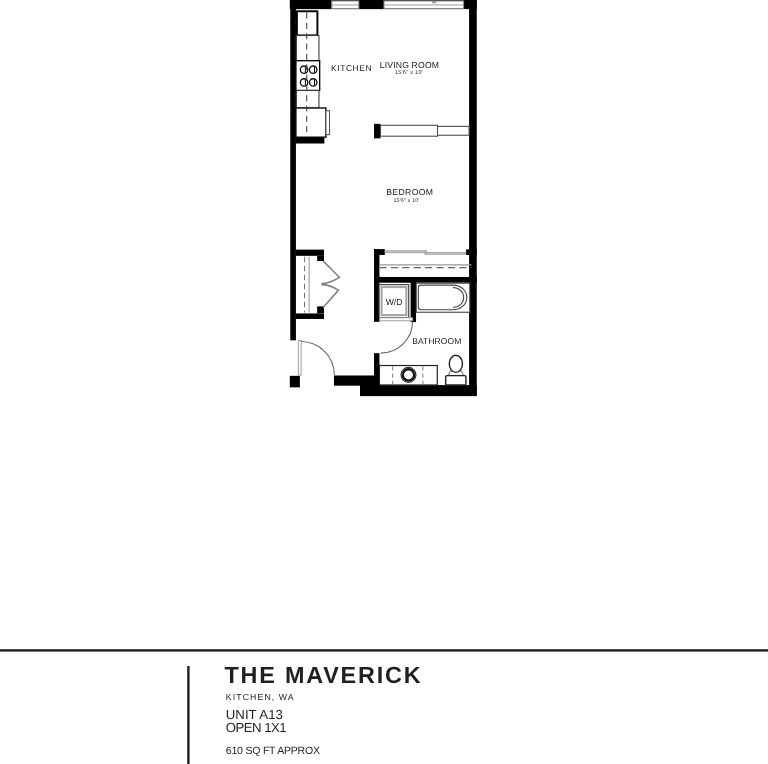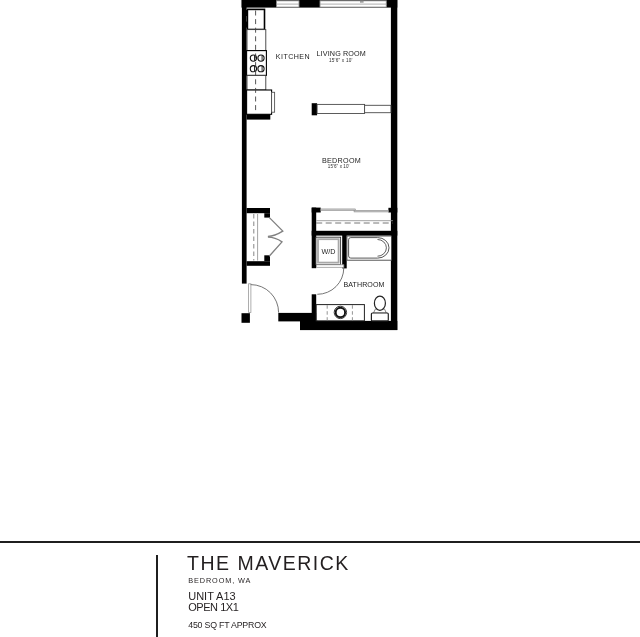--- a/index.html
+++ b/index.html
@@ -194,21 +194,21 @@
       <path d="M 373.4 313.2 L 375.3 309.2 L 384.6 309.2 L 386.4 313.2 Z" fill="#fff" stroke="#777" stroke-width="0.9"></path>
   <ellipse cx="379.9" cy="303.2" rx="5.5" ry="7.1" fill="#fff" stroke="#222" stroke-width="1.2"></ellipse>
   <rect x="371.4" y="313" width="16.9" height="7.9" rx="1" fill="#fff" stroke="#222" stroke-width="1.2"></rect>
     </g>
 </svg>
 
 <div class="abs" style="left:0;top:541.2px;width:640px;height:1.7px;background:#1f1f1f;"></div>
 
 <div class="abs" style="left:155.8px;top:555px;width:2.1px;height:82px;background:#1f1f1f;"></div>
 
-<div class="abs" style="left:187px;top:554px;font-size:19.5px;font-weight:normal;letter-spacing:1.5px;color:#231f20;line-height:1;">THE MAVERICK</div>
-
-<div class="abs" style="left:188.2px;top:576.5px;font-size:7.3px;letter-spacing:0.9px;color:#231f20;line-height:1;">BEDROOM, WA</div>
+<div class="abs" style="left:187px;top:554px;font-size:19.5px;font-weight:bold;letter-spacing:1.5px;color:#231f20;line-height:1;">THE MAVERICK</div>
+
+<div class="abs" style="left:188.2px;top:576.5px;font-size:7.3px;letter-spacing:0.9px;color:#231f20;line-height:1;">KITCHEN, WA</div>
 
 <div class="abs" style="left:188.2px;top:590.9px;font-size:11px;letter-spacing:0px;color:#231f20;line-height:1;">UNIT A13</div>
 
 <div class="abs" style="left:188.2px;top:601.9px;font-size:11px;letter-spacing:-0.45px;color:#231f20;line-height:1;text-align:right;">OPEN 1X1</div>
 
-<div class="abs" style="left:188.2px;top:621px;font-size:8.8px;letter-spacing:-0.2px;color:#231f20;line-height:1;">450 SQ FT APPROX</div>
+<div class="abs" style="left:188.2px;top:621px;font-size:8.8px;letter-spacing:-0.2px;color:#231f20;line-height:1;">610 SQ FT APPROX</div>
 
 </body></html>

